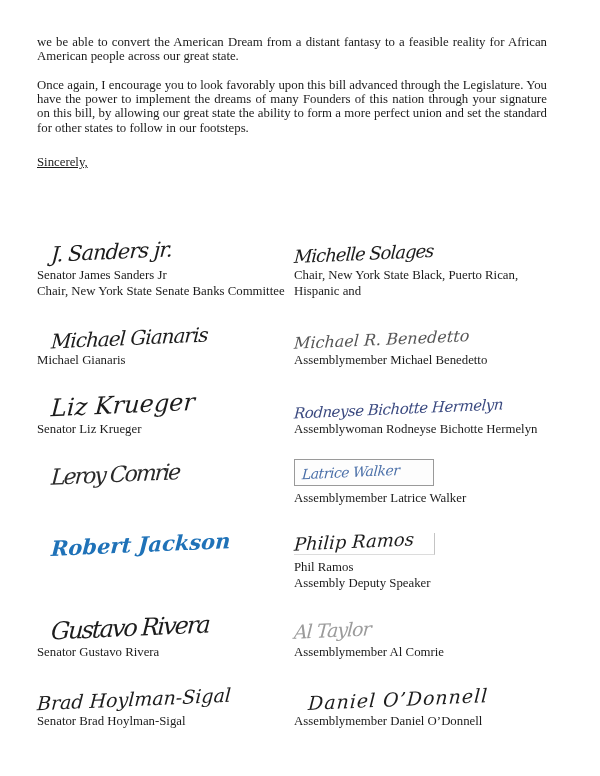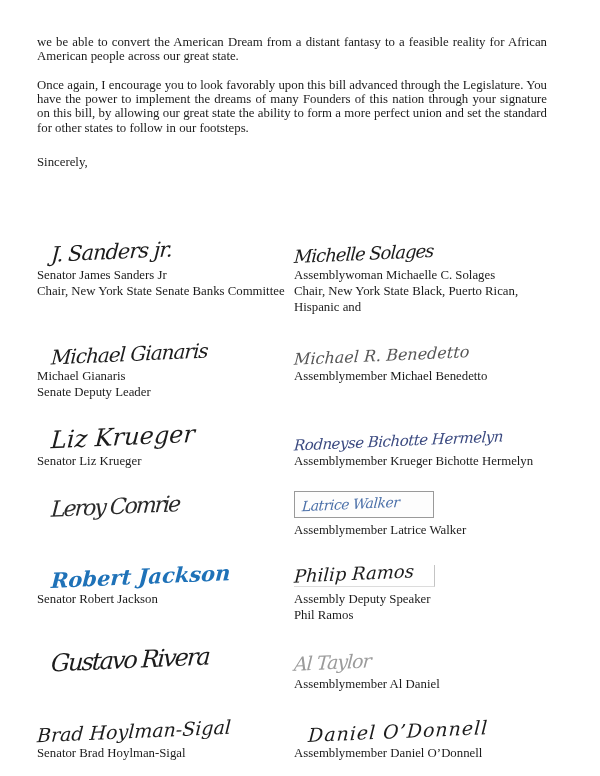--- a/index.html
+++ b/index.html
@@ -4,21 +4,21 @@
 <style>
   html,body{margin:0;padding:0;background:#ffffff;}
   body{width:600px;height:776px;overflow:hidden;}
   .page{
     box-sizing:border-box;width:600px;height:776px;
     padding:35px 53px 0 37px;
     font-family:"Liberation Serif", serif;
     color:#1b1b1b;font-size:12.8px;line-height:1.12;
   }
   .body-par{margin:0 0 14px 0;text-align:justify;}
-  .closing{margin:20px 0 0 0;}
+  .closing{margin:20px 0 0 0;text-decoration:underline;}
   .sig-grid{margin-top:56px;}
   .sig-row{display:flex;margin-bottom:10px;}
   .cell{width:50%;box-sizing:border-box;}
   .cell.right{padding-left:2px;}
   .script-area{height:38px;display:flex;align-items:flex-end;margin-bottom:5px;}
   .script{
     font-family:"DejaVu Serif", serif;font-style:italic;
     display:inline-block;transform:rotate(-2.5deg) skewX(-6deg);
     white-space:nowrap;line-height:1;
   }
@@ -64,32 +64,30 @@
           <span class="script indent s-r0l" style="color: rgb(28, 28, 28);">J. Sanders jr.</span>
         </div>
         <div class="label">Senator James Sanders Jr</div>
         <div class="label">Chair, New York State Senate Banks Committee</div>
         <div class="label"></div>
       </div>
       <div class="cell right">
         <div class="script-area">
           <span class="script s-r0r" style="color: rgb(28, 28, 28);">Michelle Solages</span>
         </div>
-        <div class="label">Assemblywoman Michaelle C. Solages</div>
         <div class="label">Chair, New York State Black, Puerto Rican, Hispanic and</div>
       </div>
     </div>
 
     <div class="sig-row">
       <div class="cell">
         <div class="script-area">
           <span class="script indent s-r1l" style="color: rgb(28, 28, 28);">Michael Gianaris</span>
         </div>
         <div class="label">Michael Gianaris</div>
-        <div class="label">Senate Deputy Leader</div>
         <div class="label"></div>
       </div>
       <div class="cell right">
         <div class="script-area">
           <span class="script s-r1r" style="color: rgb(86, 86, 86);">Michael R. Benedetto</span>
         </div>
         <div class="label">Assemblymember Michael Benedetto</div>
         <div class="label"></div>
         <div class="label"></div>
       </div>
@@ -101,21 +99,21 @@
           <span class="script indent s-r2l" style="color: rgb(28, 28, 28);">Liz Krueger</span>
         </div>
         <div class="label">Senator Liz Krueger</div>
         <div class="label"></div>
         <div class="label"></div>
       </div>
       <div class="cell right">
         <div class="script-area">
           <span class="script s-r2r" style="color: rgb(59, 74, 128);">Rodneyse Bichotte Hermelyn</span>
         </div>
-        <div class="label">Assemblymember Krueger Bichotte Hermelyn</div>
+        <div class="label">Assemblywoman Rodneyse Bichotte Hermelyn</div>
         <div class="label"></div>
         <div class="label"></div>
       </div>
     </div>
 
     <div class="sig-row">
       <div class="cell">
         <div class="script-area">
           <span class="script indent s-r3l" style="color: rgb(42, 42, 42);">Leroy Comrie</span>
         </div>
@@ -130,47 +128,47 @@
         <div class="label"></div>
         <div class="label"></div>
       </div>
     </div>
 
     <div class="sig-row">
       <div class="cell">
         <div class="script-area">
           <span class="script indent s-r4l" style="color: rgb(31, 114, 184);">Robert Jackson</span>
         </div>
-        <div class="label">Senator Robert Jackson</div>
         <div class="label"></div>
         <div class="label"></div>
       </div>
       <div class="cell right">
         <div class="script-area">
           <span class="corner"><span class="script s-r4r" style="color: rgb(28, 28, 28);">Philip Ramos</span></span>
         </div>
+        <div class="label">Phil Ramos</div>
         <div class="label">Assembly Deputy Speaker</div>
-        <div class="label">Phil Ramos</div>
         <div class="label"></div>
       </div>
     </div>
 
     <div class="sig-row">
       <div class="cell">
         <div class="script-area">
           <span class="script indent s-r5l" style="color: rgb(28, 28, 28);">Gustavo Rivera</span>
         </div>
+        <div class="label">Senator Gustavo Rivera</div>
         <div class="label"></div>
         <div class="label"></div>
       </div>
       <div class="cell right">
         <div class="script-area">
           <span class="script s-r5r" style="color: rgb(155, 155, 155);">Al Taylor</span>
         </div>
-        <div class="label">Assemblymember Al Daniel</div>
+        <div class="label">Assemblymember Al Comrie</div>
         <div class="label"></div>
         <div class="label"></div>
       </div>
     </div>
 
     <div class="sig-row">
       <div class="cell">
         <div class="script-area">
           <span class="script s-r6l" style="color: rgb(28, 28, 28);">Brad Hoylman-Sigal</span>
         </div>

